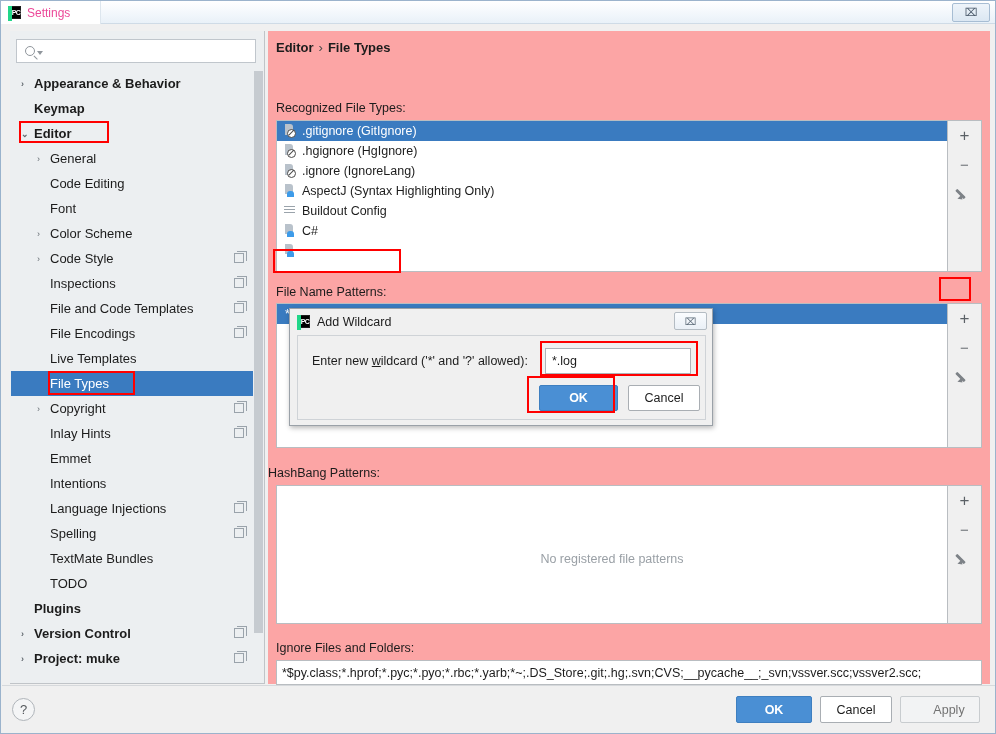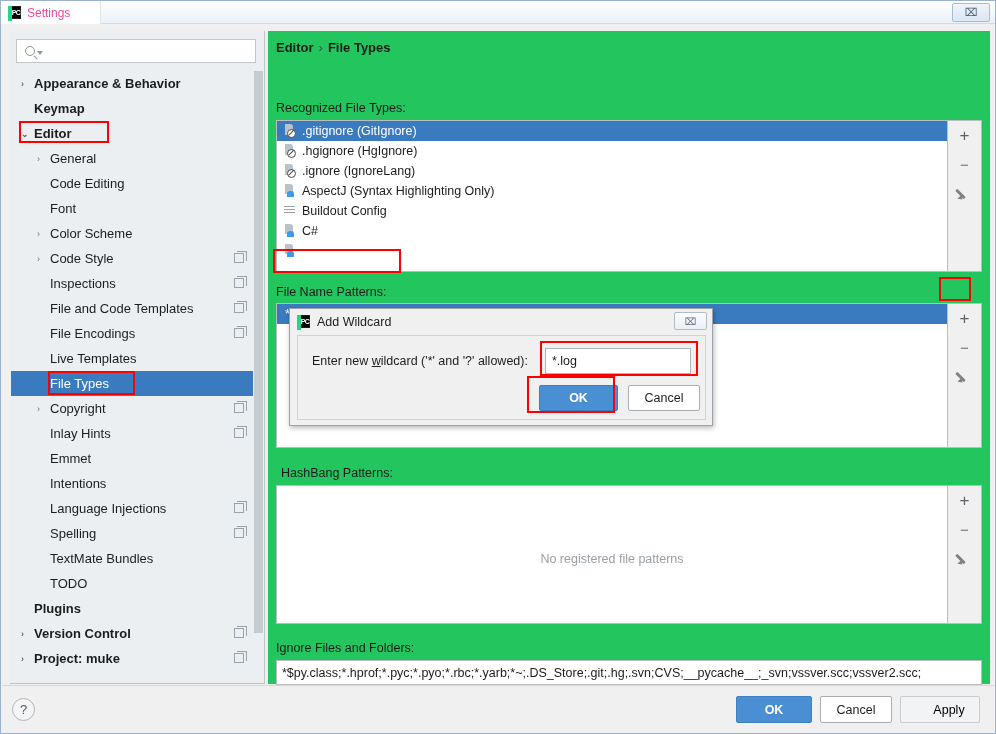--- a/index.html
+++ b/index.html
@@ -114,21 +114,21 @@
     background:#eceff1;
   }
   #tree-scroll .thumb {
     position:absolute; left:1px; top:0px; width:9px; height:562px;
     background:#c6cbd0;
   }
 
   
   #rightpanel {
     position:absolute; left:266px; top:6px; width:722px; height:653px;
-    background:#22c55e;
+    background:#fca5a5;
   }
   .breadcrumb {
     position:absolute; left:8px; top:9px; font-weight:bold; font-size:13px; color:#1c1c1c;
   }
   .breadcrumb .sep { font-weight:normal; color:#4a4a4a; margin:0 5px; }
 
   .section-label {
     position:absolute; font-size:12.5px; color:#1c1c1c;
   }
 
@@ -225,21 +225,21 @@
   }
   .btn {
     position:absolute; top:10px; height:27px;
     border:1px solid #a9aeb3; border-radius:2px; background:#ffffff;
     display:flex; align-items:center; justify-content:center;
     font-size:12.5px; color:#1c1c1c;
   }
   .btn.primary {
     background:#4a8fd4; border-color:#3e7fc0; color:#ffffff; font-weight:bold;
   }
-  .btn.disabled { color:#000000; background:#f2f3f4; border-color:#c8cccf;padding-left:18px; }
+  .btn.disabled { color:#737373; background:#f2f3f4; border-color:#c8cccf;padding-left:18px; }
 
   
   #dialog {
     position:absolute; left:288px; top:307px; width:424px; height:118px;
     background:#f0f0f0; border:1px solid #9aa1a8;
     box-shadow: 1px 2px 5px rgba(0,0,0,0.28);
   }
   #dlg-title {
     position:absolute; left:0; top:0; width:100%; height:25px;
     display:flex; align-items:center; gap:7px; padding-left:7px;
@@ -485,21 +485,21 @@
         </div>
 
       <div class="sidetools" style="left:680px; top:272px; width:34px; height:145px;">
         <div class="sidetool">+</div>
         <div class="sidetool minus">−</div>
         <div class="sidetool">
             <span class="pencil"></span>
           </div>
       </div>
 
-      <div class="section-label" style="left:13px; top:435px;">HashBang Patterns:</div>
+      <div class="section-label" style="left:0; top:435px;">HashBang Patterns:</div>
 
       <div class="listbox" style="left:8px; top:454px; width:672px; height:139px;">
         <div class="placeholder-text" style="top:66px;">No registered file patterns</div>
       </div>
 
       <div class="sidetools" style="left:680px; top:454px; width:34px; height:139px;">
         <div class="sidetool">+</div>
         <div class="sidetool minus">−</div>
         <div class="sidetool">
             <span class="pencil"></span>

